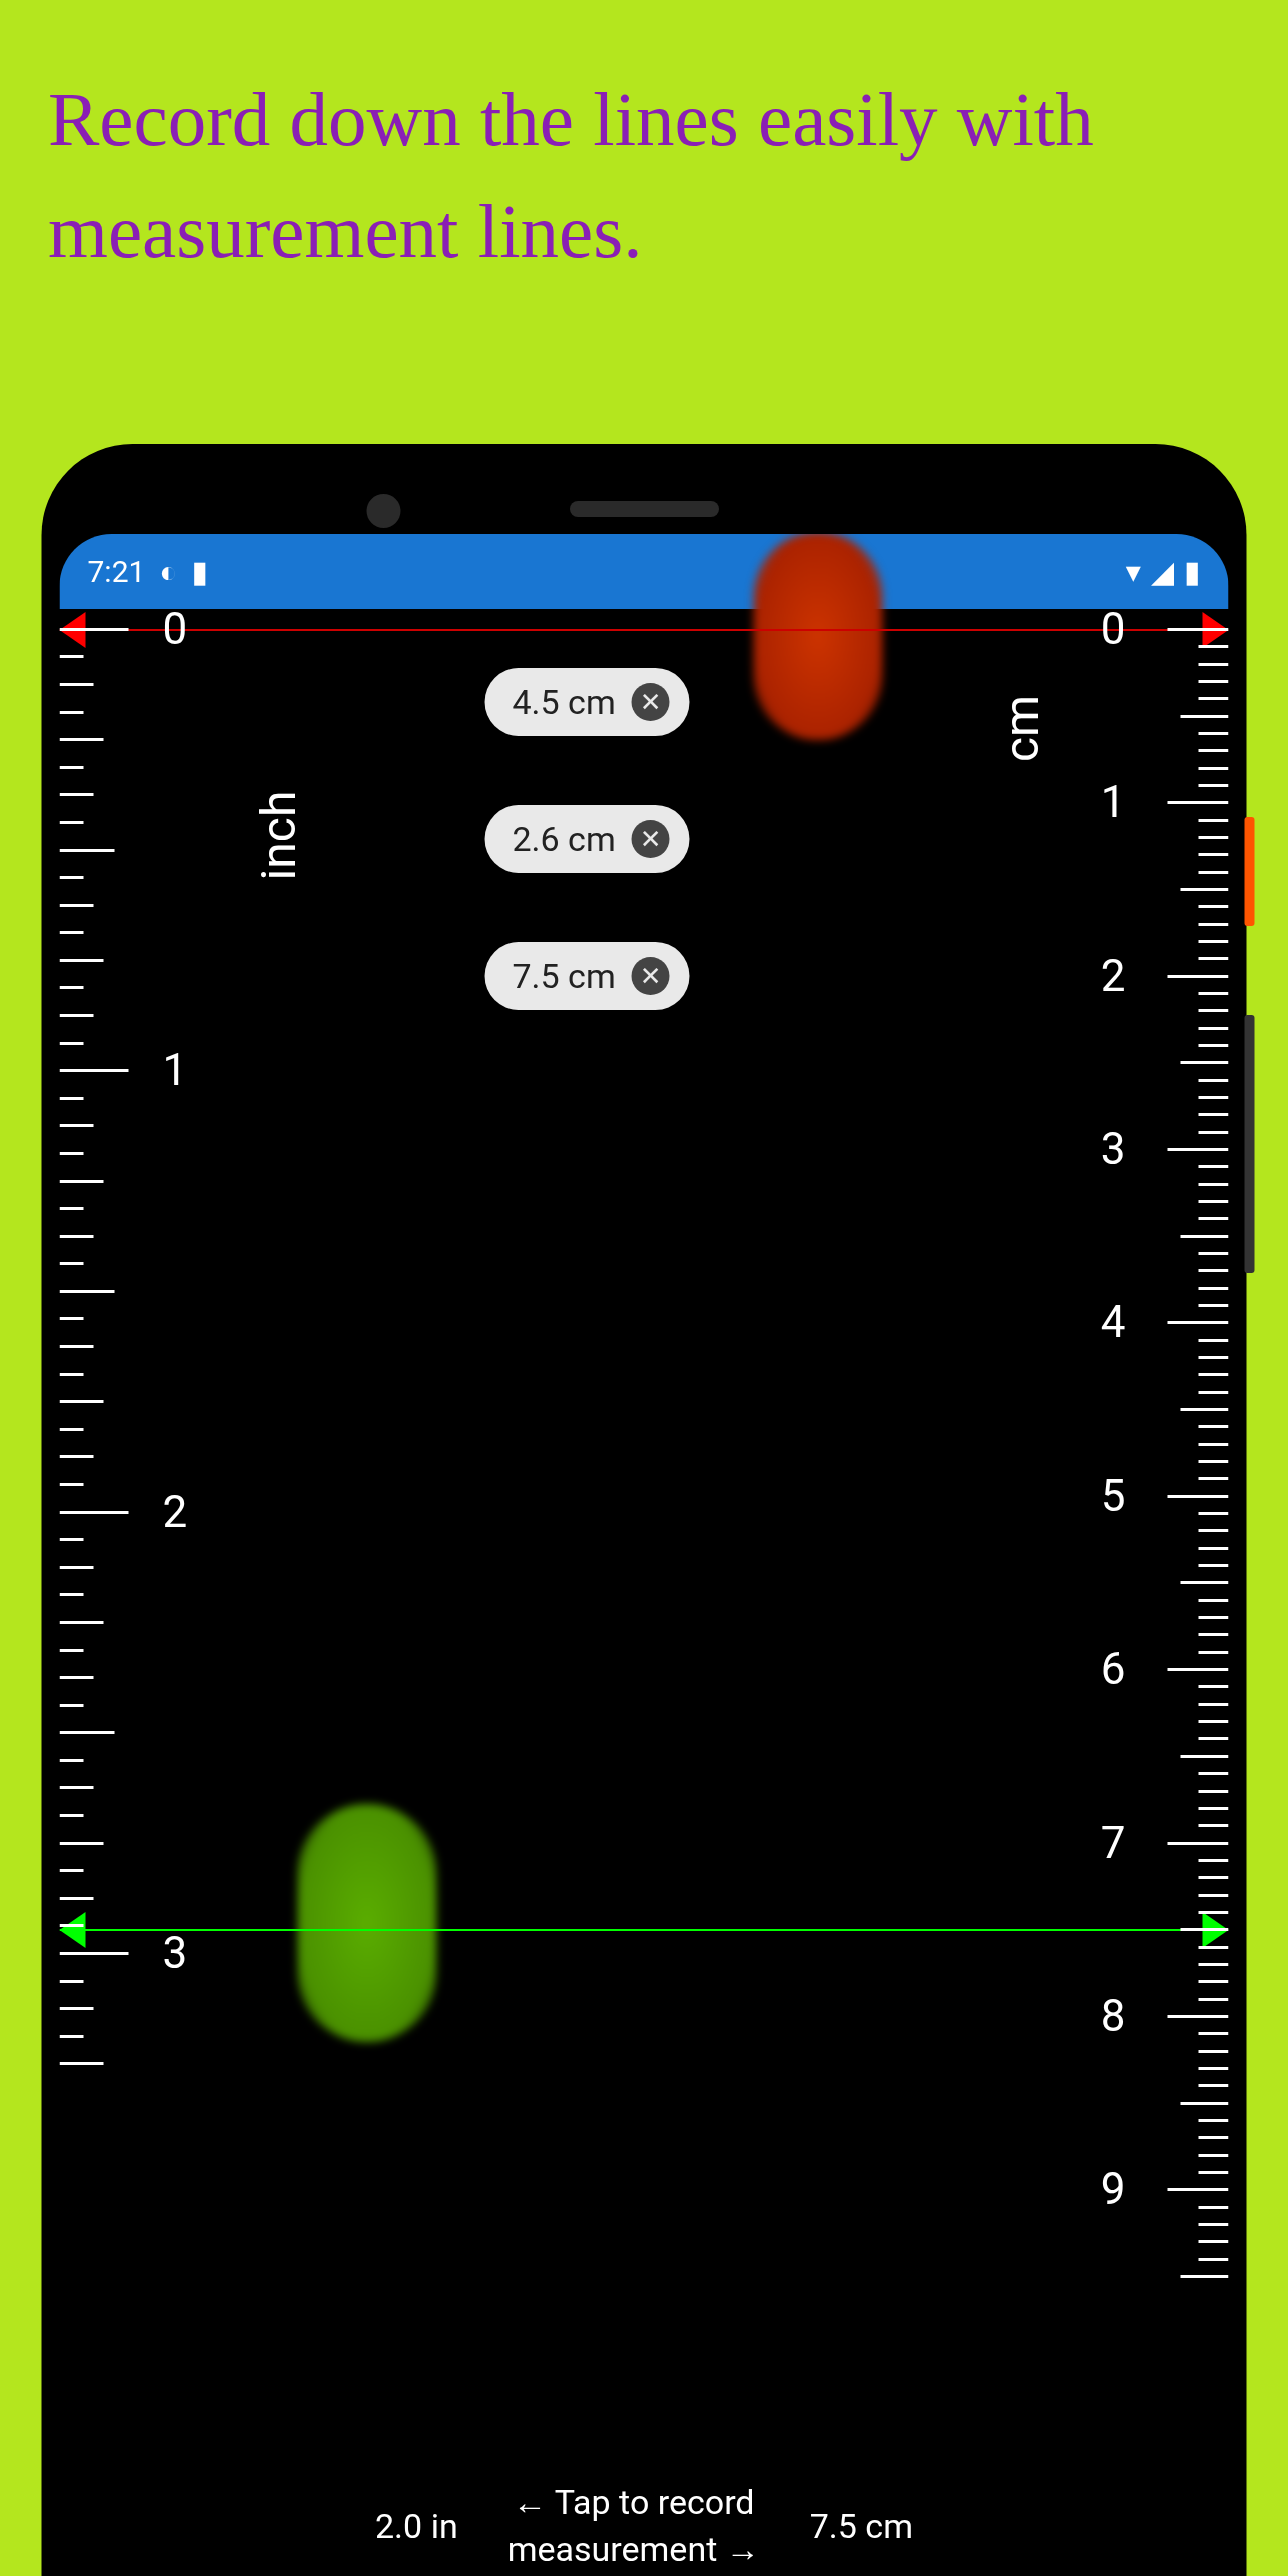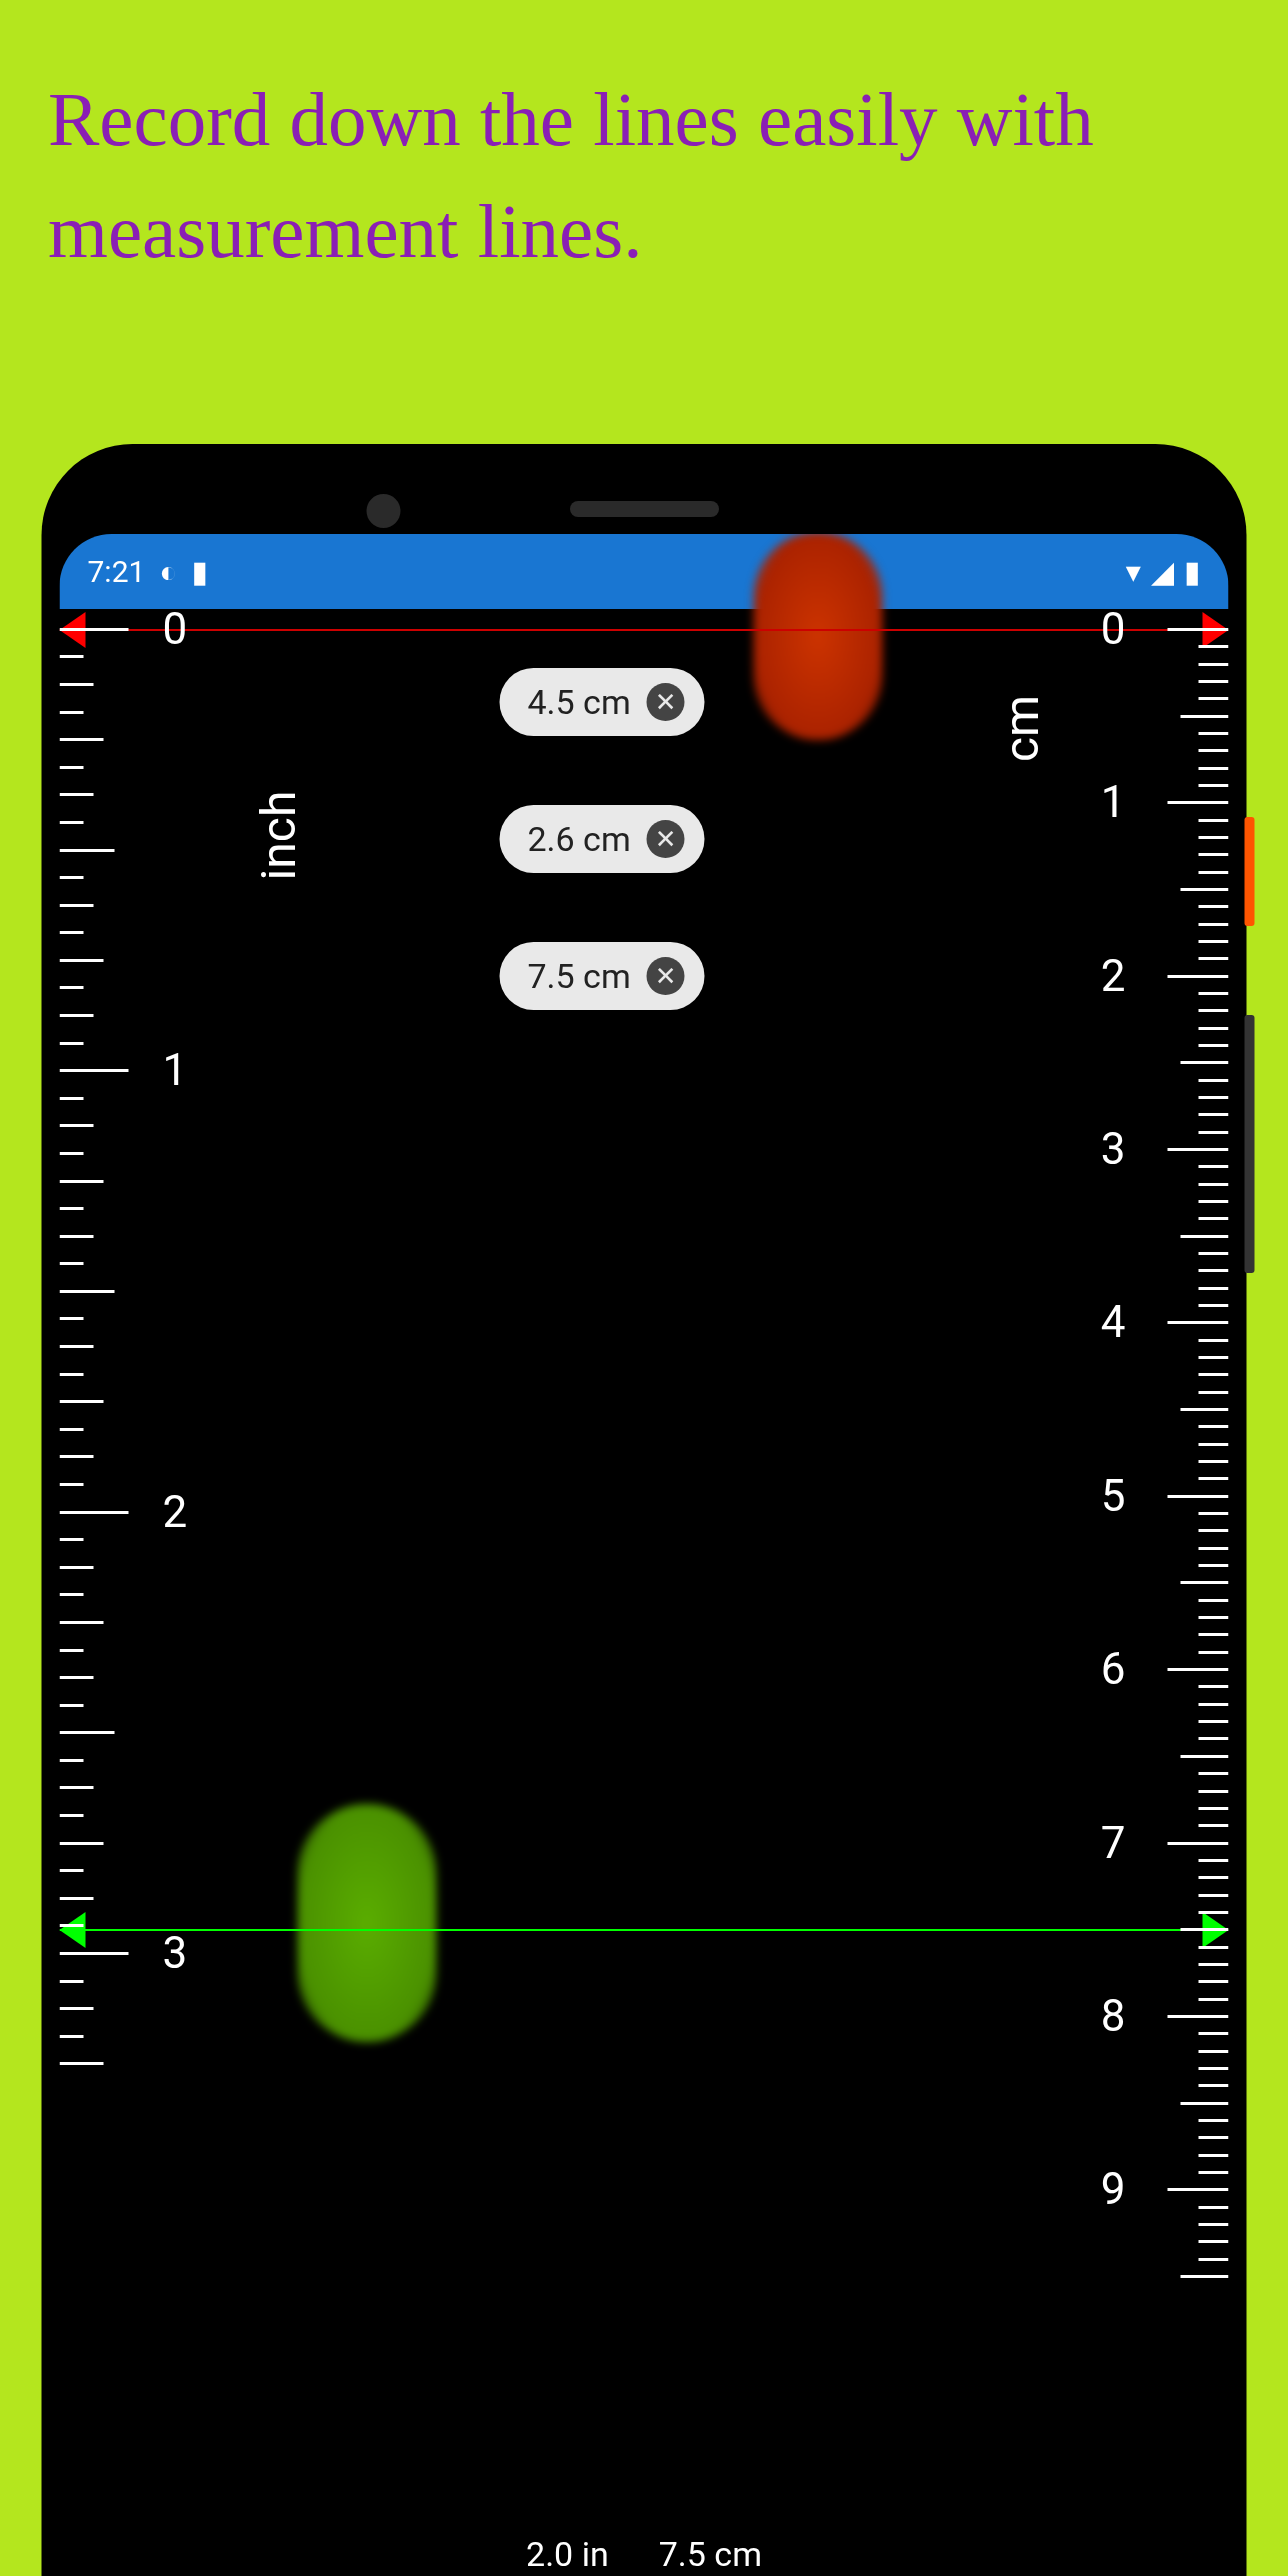--- a/index.html
+++ b/index.html
@@ -139,21 +139,21 @@
   width: 139px;
   height: 238px;
   background: radial-gradient(ellipse, #5aad00 0%, #4a9000 70%, rgba(74,144,0,0) 100%);
   border-radius: 69px;
   top: 1195px;
   left: 238px;
   filter: blur(4px);
 }
 .chip {
   position: absolute;
-  left: 440px;
+  left: 425px;
   background: #e9e9e9;
   border-radius: 40px;
   padding: 14px 20px 14px 28px;
   display: flex;
   align-items: center;
   gap: 16px;
   font-size: 34px;
   color: #222;
 }
 .chip-x {
@@ -242,20 +242,21 @@
             <span class="chip-x">✕</span>
           </div>
           <div class="chip" style="top: 333px;">
             <span>7.5 cm</span>
             <span class="chip-x">✕</span>
           </div>
         </div>
 
       <div class="bottom-row">
         <span>2.0 in</span>
+        <span class="bottom-hint" id="hint">←  Tap to record<br>measurement  →</span>
         <span>7.5 cm</span>
       </div>
     <div class="tick-right" style="width: 61px; height: 3px; top: 19px;"></div>
         <div class="tick-right" style="width: 30px; height: 3px; top: 36px;"></div>
         <div class="tick-right" style="width: 30px; height: 3px; top: 54px;"></div>
         <div class="tick-right" style="width: 30px; height: 3px; top: 71px;"></div>
         <div class="tick-right" style="width: 30px; height: 3px; top: 88px;"></div>
         <div class="tick-right" style="width: 48px; height: 3px; top: 106px;"></div>
         <div class="tick-right" style="width: 30px; height: 3px; top: 123px;"></div>
         <div class="tick-right" style="width: 30px; height: 3px; top: 140px;"></div>

